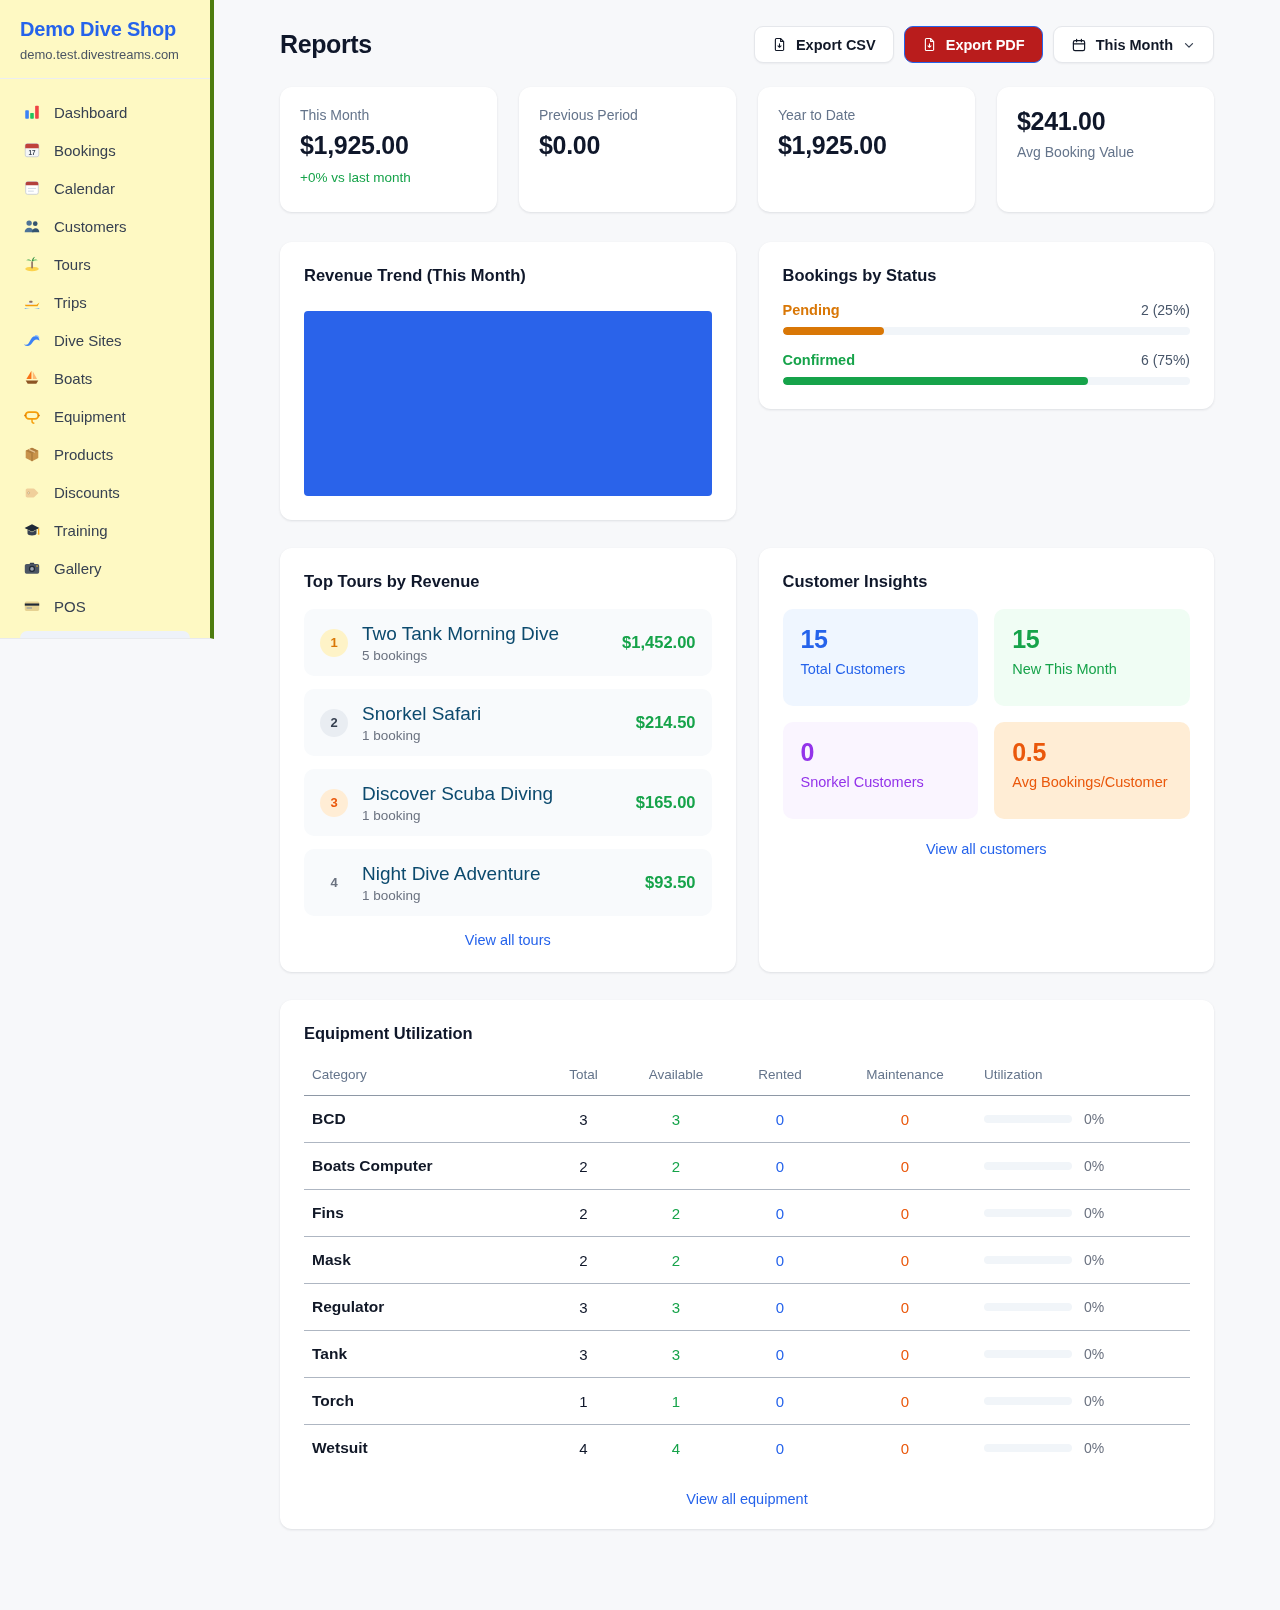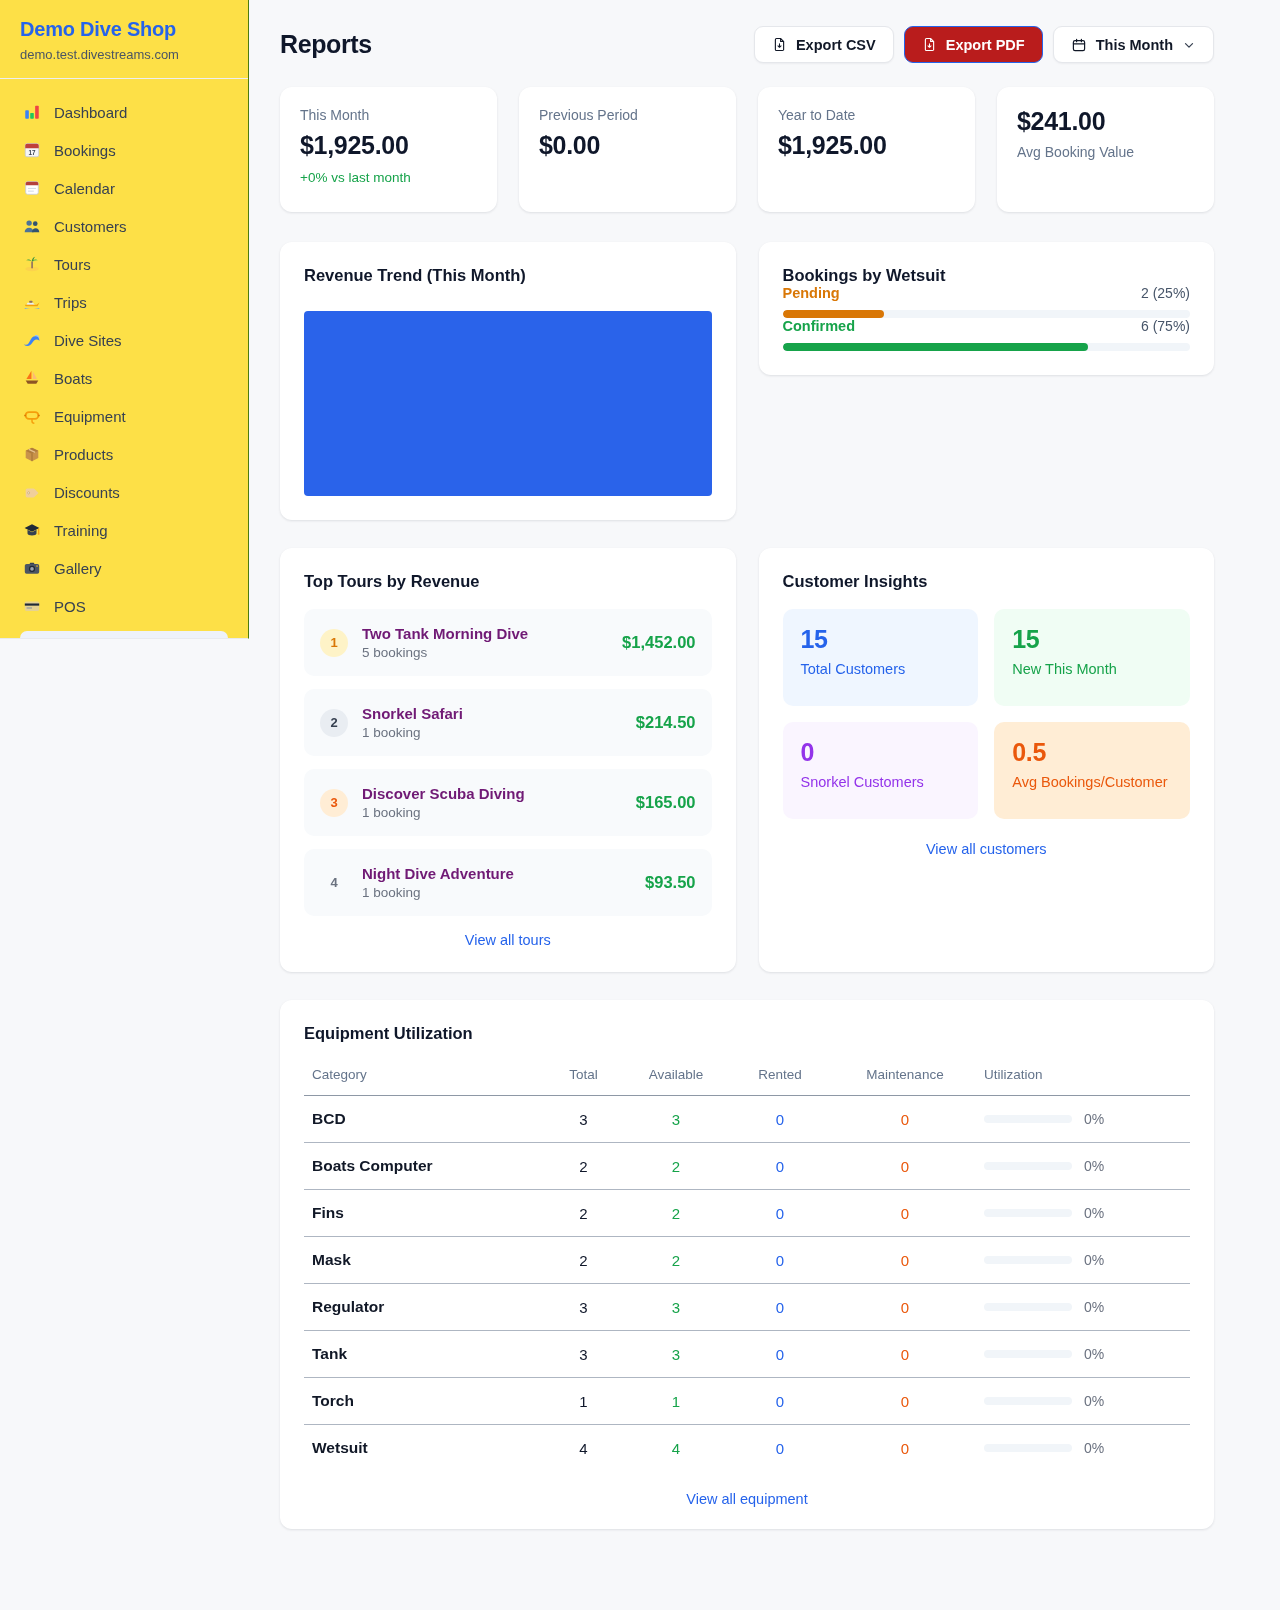--- a/index.html
+++ b/index.html
@@ -1,20 +1,20 @@
 <!DOCTYPE html>
 <html><head>
 <meta charset="utf-8">
 <style>
   * { margin:0; padding:0; box-sizing:border-box; }
   html,body { width:1280px; height:1610px; }
   body { background:#f7f8fa; font-family:"Liberation Sans", sans-serif; color:#0f172a; position:relative; overflow:hidden; }
 
   
-  .sidebar { position:absolute; left:0; top:0; width:249px; background:#fde047; border-right:1px solid #4d7c0f; border-bottom:1px solid #e8eaee; }
+  .sidebar { position:absolute; left:0; top:0; width:214px; background:#fef9c3; border-right:4px solid #4d7c0f; border-bottom:1px solid #e8eaee; }
   .side-head { padding:18px 20px 16px; border-bottom:1px solid #eceef2; }
   .brand { color:#2563eb; font-size:20px; font-weight:800; letter-spacing:-.2px; }
   .domain { color:#4b5563; font-size:13px; margin-top:6px; }
   nav { padding:14px 10px 0; }
   .nav-item { display:flex; align-items:center; gap:13px; padding:10px 13px; border-radius:8px; cursor:pointer; }
   .nav-item span.lbl { font-size:15px; color:#374151; }
   .nav-item svg { flex:0 0 auto; }
   .nav-sliver { margin:6px 10px 0; height:7px; background:#eef2f9; border-radius:8px 8px 0 0; }
   .user-panel { border-top:1px solid #e5e7eb; padding:12px 16px 14px; display:flex; align-items:center; gap:10px; }
   .avatar { width:30px; height:30px; border-radius:50%; background:#f1f5f9; display:flex; align-items:center; justify-content:center; flex:0 0 auto; }
@@ -42,39 +42,39 @@
   .stat.value-first .val { margin-top:0; }
   .stat.value-first .lbl { margin-top:8px; }
 
   .grid2 { display:grid; grid-template-columns:1fr 1fr; gap:23px; margin-bottom:28px; }
   .grid2.row1 { align-items:start; }
   .section-card { padding:24px; }
   h3 { font-size:16.5px; font-weight:700; color:#0f172a; }
 
   .chart-block { margin-top:26px; height:185px; background:#2a63ea; border-radius:4px; }
 
-  .status-group { }
+  .status-group { margin-top:17px; }
   .status-top { display:flex; justify-content:space-between; align-items:baseline; }
   .status-label { font-size:14.5px; font-weight:700; }
   .status-label.pending { color:#d97706; }
   .status-label.confirmed { color:#16a34a; }
   .status-val { font-size:14px; color:#475569; }
   .track { margin-top:9px; height:8px; background:#f1f5f9; border-radius:99px; overflow:hidden; }
   .fill { height:100%; border-radius:99px; }
   .fill.pending { background:#d97706; }
   .fill.confirmed { background:#16a34a; }
 
   .tour-list { margin-top:18px; }
   .tour-row { display:flex; align-items:center; gap:14px; background:#f8fafc; border-radius:10px; padding:11px 16px; min-height:67px; margin-bottom:13px; }
   .rank { width:28px; height:28px; border-radius:50%; display:flex; align-items:center; justify-content:center; font-size:13px; font-weight:700; flex:0 0 auto; }
   .rank.r1 { background:#fef3c7; color:#d97706; }
   .rank.r2 { background:#e9edf2; color:#374151; }
   .rank.r3 { background:#ffedd5; color:#ea580c; }
   .rank.r4 { background:transparent; color:#6b7280; }
-  .tour-name { font-size:15px; font-weight:700; color:#701a75; }
+  .tour-name { font-size:19px; font-weight:400; color:#0c4a6e; }
   .tour-sub { font-size:13.5px; color:#6b7280; margin-top:3px; }
   .tour-amt { margin-left:auto; font-size:16.5px; font-weight:700; color:#16a34a; }
   .view-link { display:block; text-align:center; color:#2563eb; font-size:14.5px; margin-top:16px; text-decoration:none; cursor:pointer; }
 
   .tiles { display:grid; grid-template-columns:1fr 1fr; gap:16px; margin-top:18px; }
   .tile { border-radius:10px; padding:16px 18px; height:97px; }
   .tile .tv { font-size:25px; font-weight:800; letter-spacing:-.3px; }
   .tile .tl { font-size:14.5px; margin-top:7px; }
   .tile.blue   { background:#eff6ff; color:#2563eb; }
   .tile.green  { background:#f0fdf4; color:#16a34a; }
@@ -281,21 +281,21 @@
       <div class="lbl">Avg Booking Value</div>
     </div>
   </div>
 
   <div class="grid2 row1">
     <div class="card section-card">
       <h3>Revenue Trend (This Month)</h3>
       <div class="chart-block"></div>
     </div>
     <div class="card section-card">
-      <h3>Bookings by Wetsuit</h3>
+      <h3>Bookings by Status</h3>
       <div class="status-group">
         <div class="status-top">
           <span class="status-label pending">Pending</span>
           <span class="status-val">2 (25%)</span>
         </div>
         <div class="track">
             <div class="fill pending" style="width: 25%;"></div>
           </div>
       </div>
       <div class="status-group">

